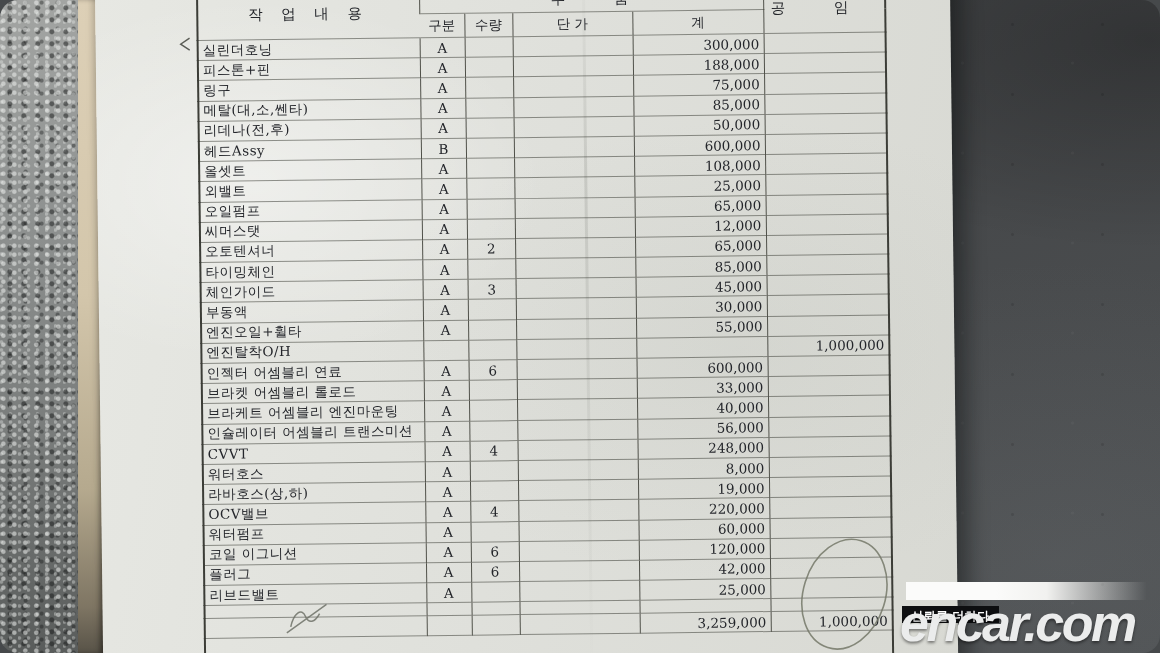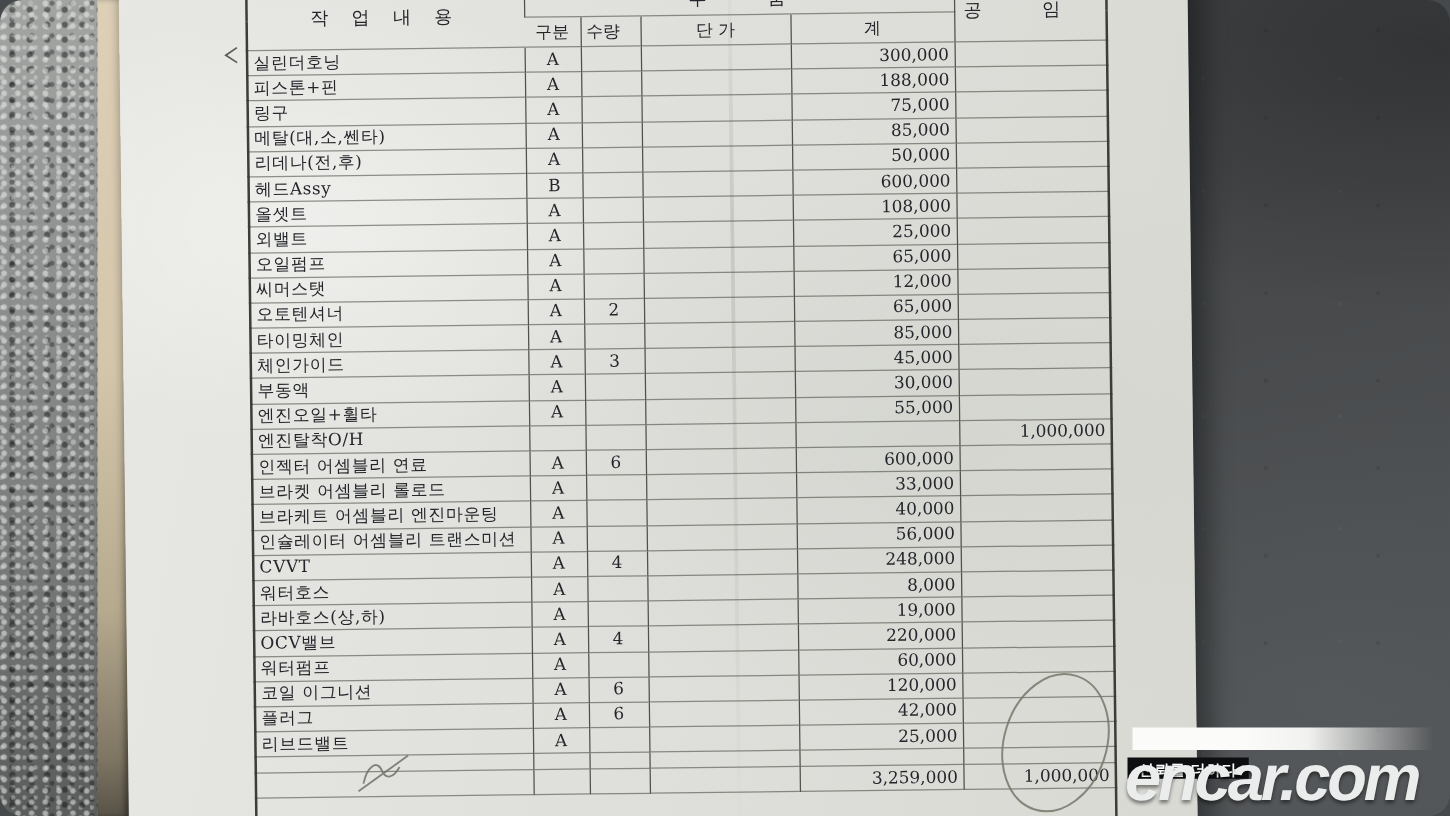--- a/index.html
+++ b/index.html
@@ -127,21 +127,21 @@
           <col style="width:122px">
       </colgroup>
       <thead>
         <tr class="h1">
           <th rowspan="2" class="c-work" style="text-align:center;letter-spacing:7px;">작 업 내 용</th>
           <th colspan="4" style="text-align:center;">부      품</th>
           <th rowspan="2" class="c-labor-h" style="text-align:center;">공      임</th>
         </tr>
         <tr class="h2">
           <th style="text-align:center;margin-top:36px;">구분</th>
-          <th style="text-align:left;">수량</th>
+          <th style="text-align:center;">수량</th>
           <th style="text-align:center;">단 가</th>
           <th style="text-align:center;">계</th>
         </tr>
       </thead>
       <tbody id="rows">
           <tr>
             <td class="c-work">실린더호닝</td>
             <td class="c-grade">A</td>
             <td class="c-qty"></td>
             <td class="c-unit"></td>

